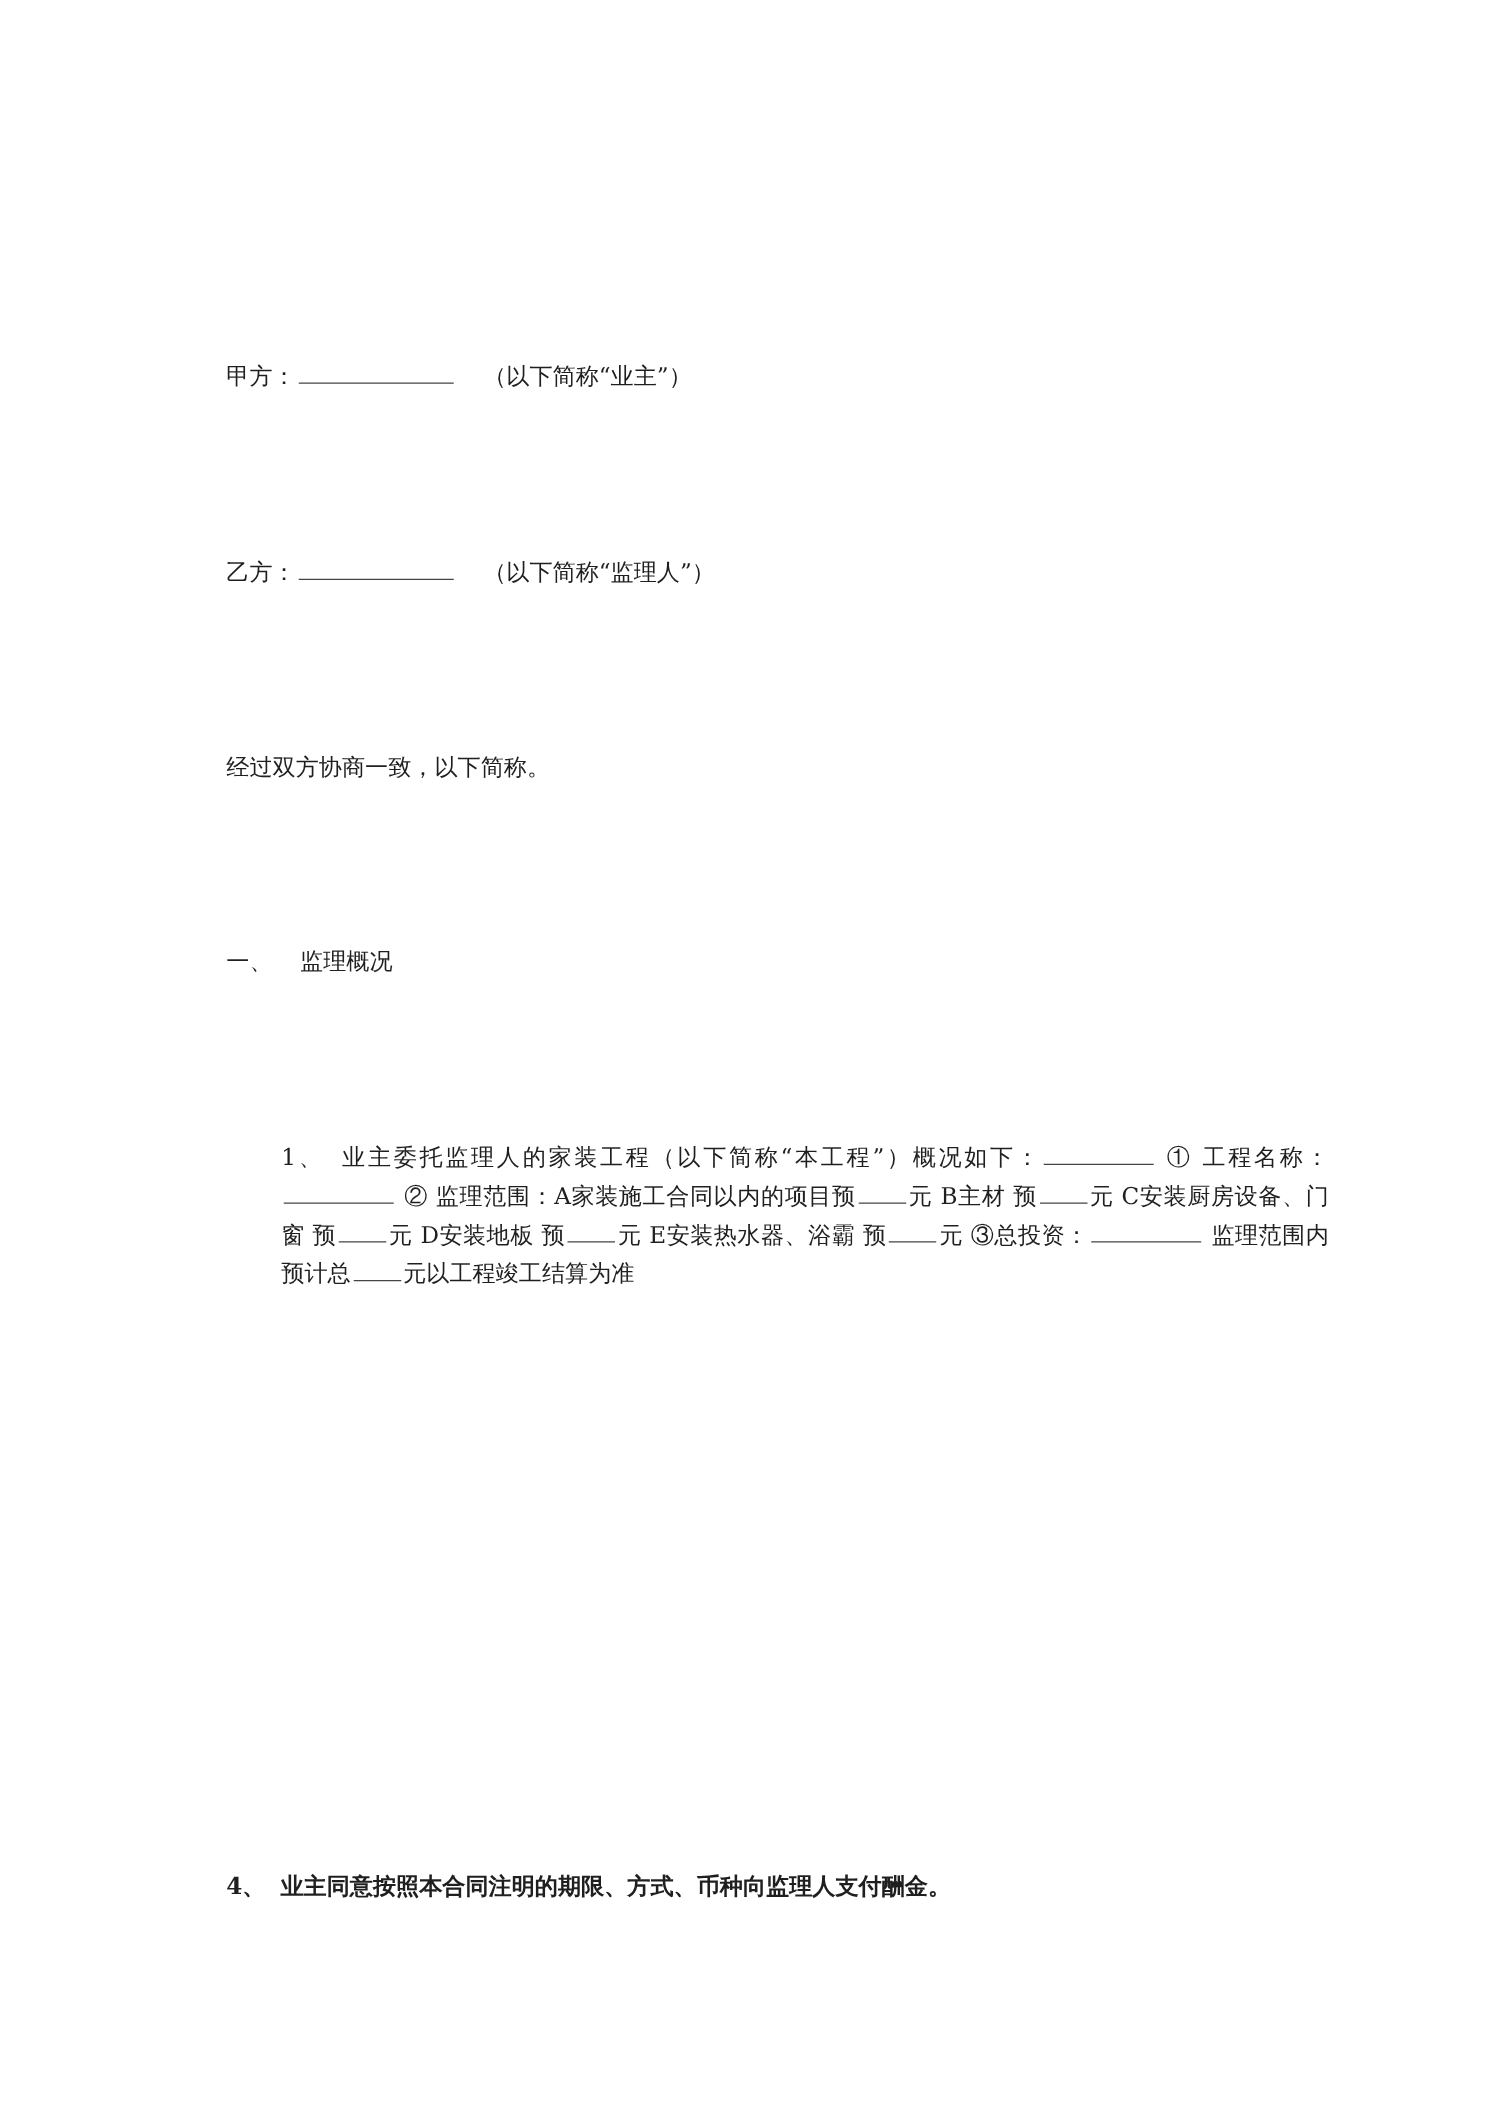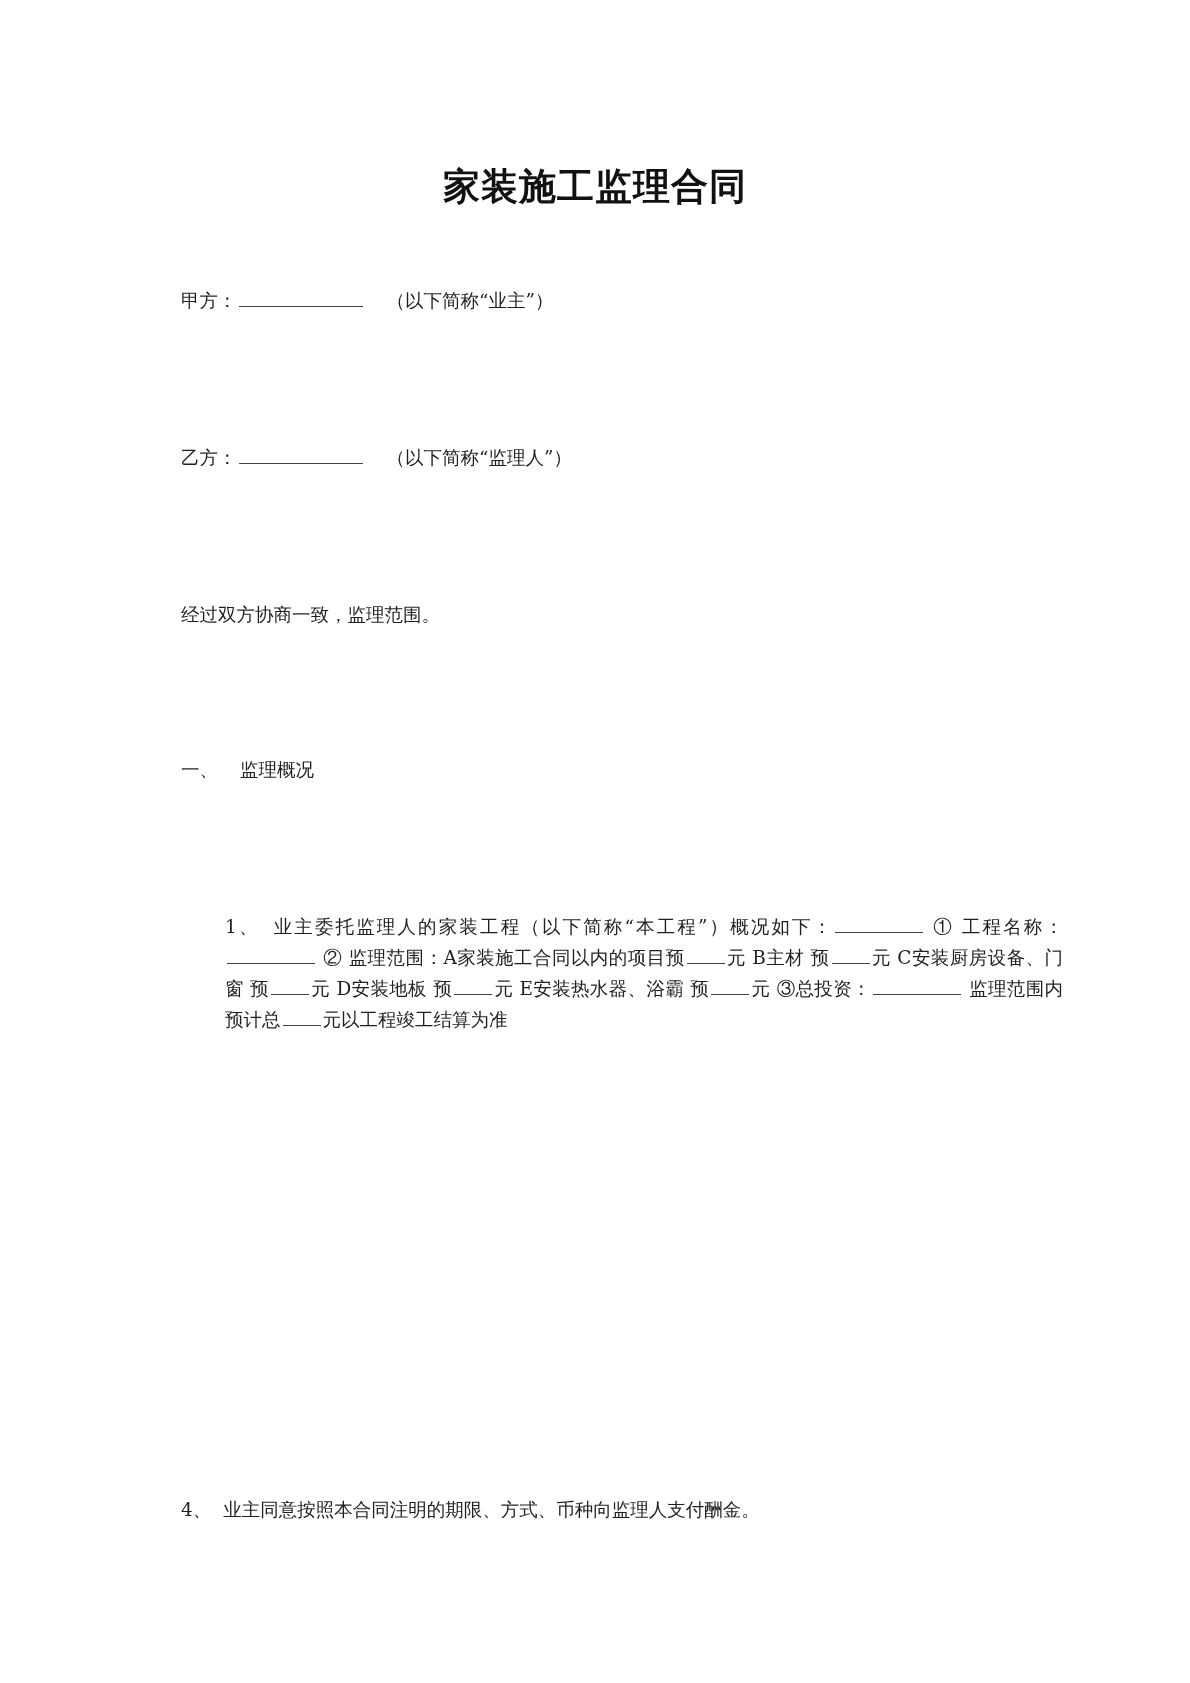--- a/index.html
+++ b/index.html
@@ -64,31 +64,30 @@
     .blank.mid  { width: 88px; }
     .blank.short{ width: 38px; }
     .gap { display: inline-block; width: 12px; }
     .gap-lg { display: inline-block; width: 22px; }
   </style>
 </head>
 <body>
 
 <div class="page">
 
-  <div class="title">家装施工监理合同</div>
 
   <div class="line" style="top:445px;">
     <span>乙方：</span><span class="blank long"></span><span class="gap-lg"></span><span>（以下简称“监理人”）</span>
   </div>
 
   <div class="line" style="top:288px;">
     <span>甲方：</span><span class="blank long"></span><span class="gap-lg"></span><span>（以下简称“业主”）</span>
   </div>
 
-  <div class="line" style="top:603px;">经过双方协商一致，监理范围。</div>
+  <div class="line" style="top:603px;">经过双方协商一致，以下简称。</div>
 
   <div class="line" style="top:758px;">
     <span>一、</span><span class="gap-lg"></span><span>监理概况</span>
   </div>
 
   <div class="para" style="top:911px;">
     <span>1、</span><span class="gap"></span><span>业主委托监理人的家装工程（以下简称“本工程”）概况如下：</span><span class="blank mid"></span>
     <span>①</span>
     <span>工程名称：</span><span class="blank mid"></span>
     <span>②</span>
@@ -96,17 +95,17 @@
     <span>B主材 预</span><span class="blank short"></span><span>元</span>
     <span>C安装厨房设备、门窗 预</span><span class="blank short"></span><span>元</span>
     <span>D安装地板 预</span><span class="blank short"></span><span>元</span>
     <span>E安装热水器、浴霸 预</span><span class="blank short"></span><span>元</span>
     <span>③</span><span>总投资：</span><span class="blank mid"></span>
     <span>监理范围内预计总</span><span class="blank short"></span><span>元以工程竣工结算为准</span>
   </div>
 
 
 
-  <div class="line" style="top:1498px;">
+  <div class="line" style="top:1498px;font-weight:bold;">
     <span>4、</span><span class="gap"></span><span>业主同意按照本合同注明的期限、方式、币种向监理人支付酬金。</span>
   </div>
 
 </div>
 
 </body></html>

